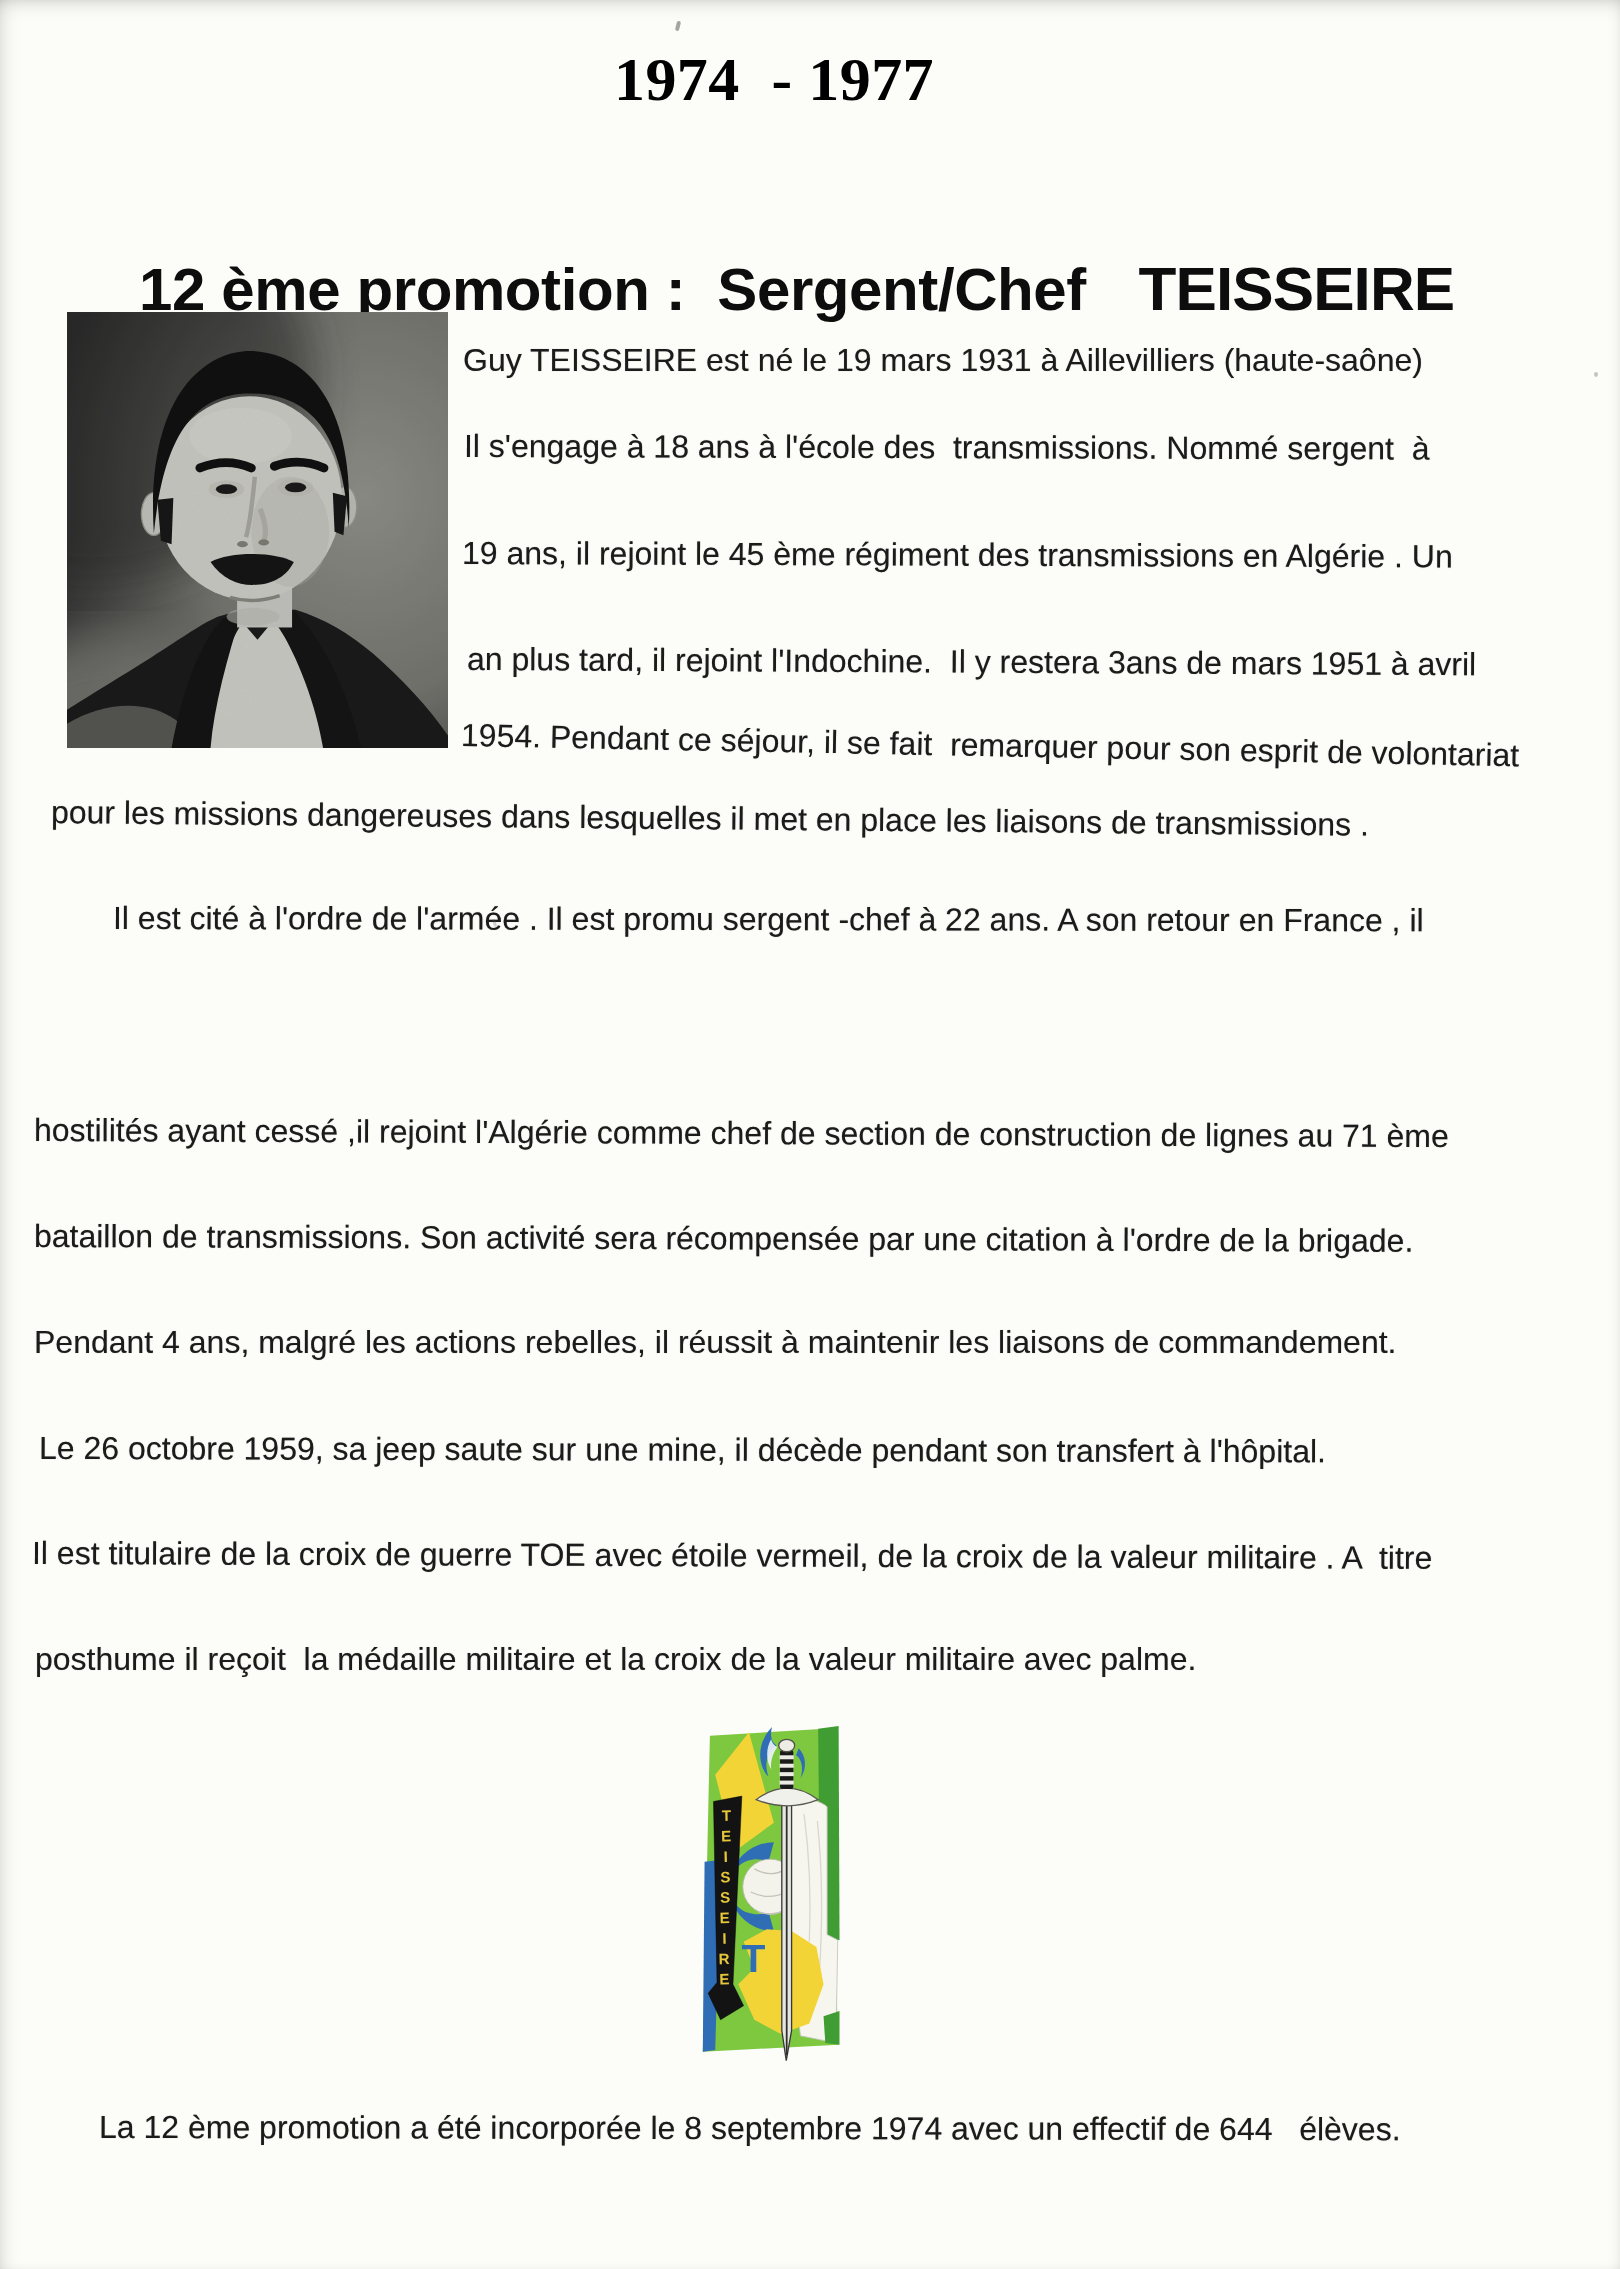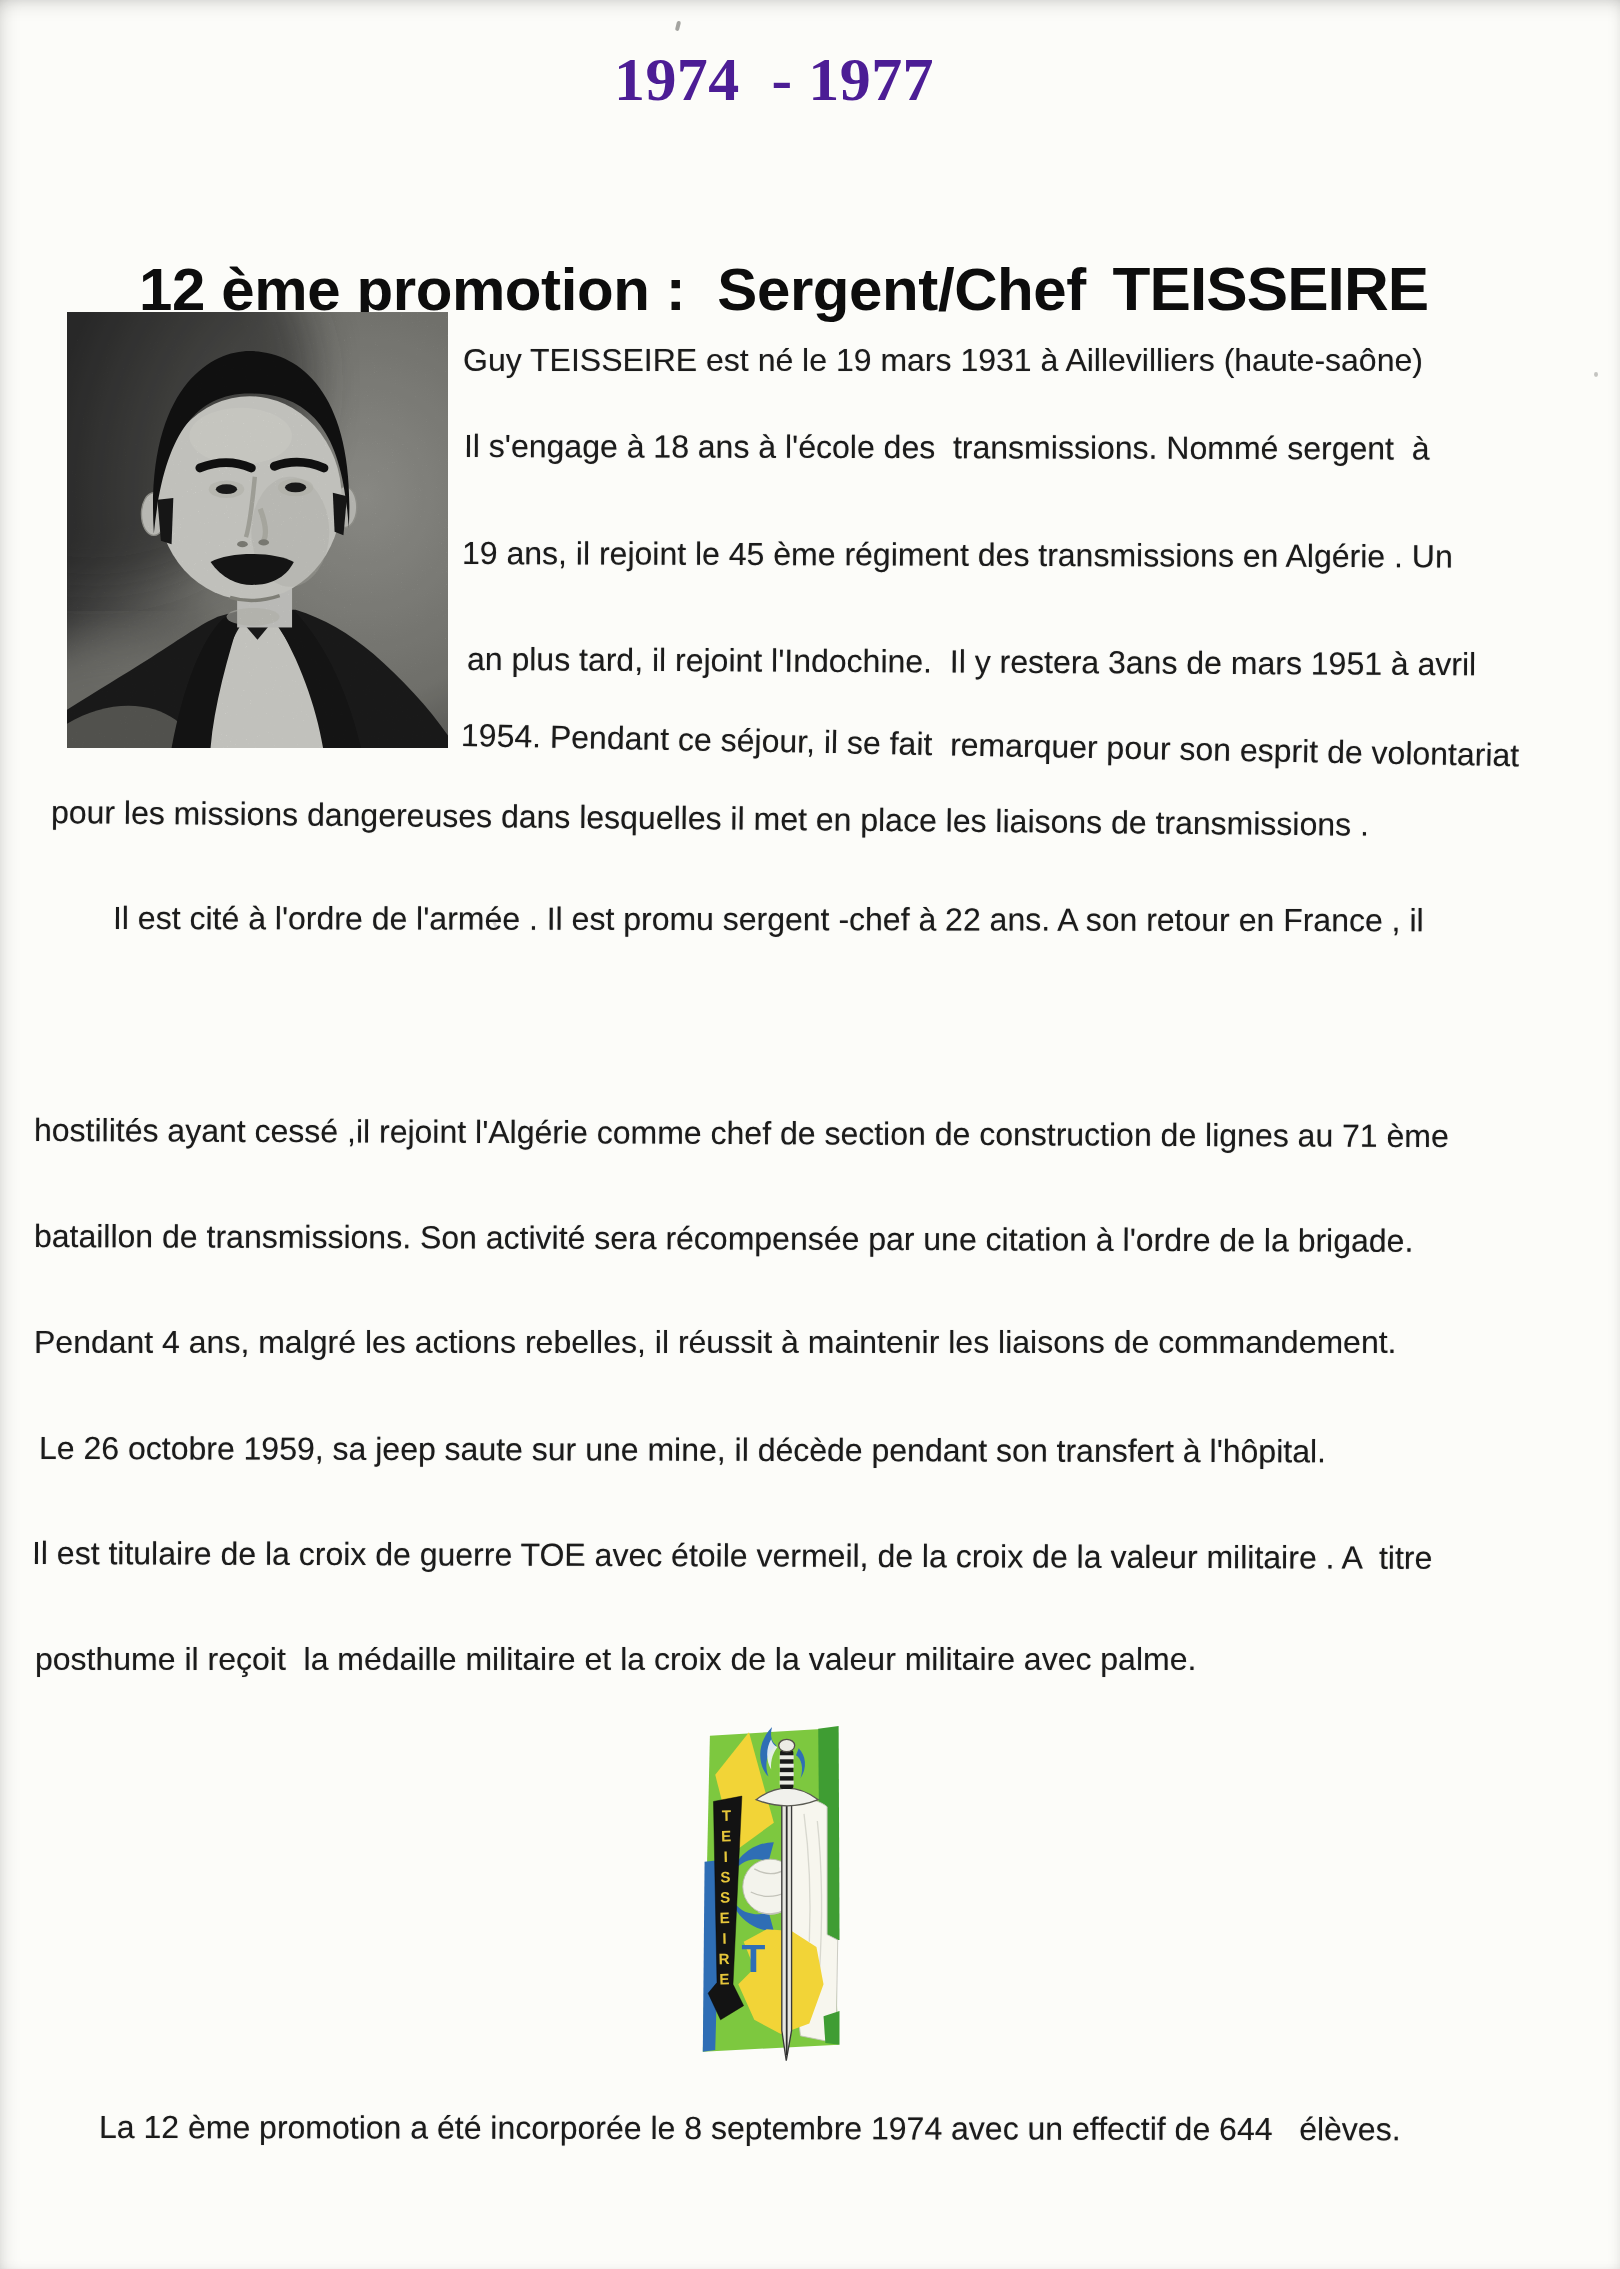--- a/index.html
+++ b/index.html
@@ -11,29 +11,29 @@
   .page::before{
     content:"";position:absolute;inset:0;pointer-events:none;z-index:9;
     box-shadow:inset 0 14px 23px -17.7px rgba(0,0,0,.28),
                inset 14px 0 23px -17.7px rgba(0,0,0,.22),
                inset -10.6px 0 17.7px -14px rgba(0,0,0,.14),
                inset 0 -8.9px 16px -14px rgba(0,0,0,.10);
   }
   .doc-title{
     position:absolute;left:614px;top:44px;
     font-family:"Liberation Serif",serif;font-weight:bold;font-size:62px;
-    color:#4c1d95;white-space:pre;letter-spacing:0.4px;
+    color:#000000;white-space:pre;letter-spacing:0.4px;
   }
   .promo{
     position:absolute;left:74px;top:184px;white-space:pre;
     font-weight:bold;font-size:60px;color:#0d0d0d;letter-spacing:-0.4px;
   }
   .promo .h-prefix{margin-right:32px;}
   .promo .h-rank{margin-right:26.6px;}
-  .promo .h-name{font-size:62px;letter-spacing:-0.9px;}
+  .promo .h-name{font-size:62px;letter-spacing:-0.9px;margin-left:26px;}
   .photo{position:absolute;left:67px;top:312px;width:381px;height:436px;}
   .photo svg{display:block;width:100%;height:100%;}
   .badge{position:absolute;left:692px;top:1718px;width:153px;height:348px;}
   .badge svg{display:block;width:100%;height:100%;}
   .bl{
     position:absolute;font-size:32px;line-height:1.25;white-space:pre;
     color:#1b1b1b;text-shadow:0 0 0.9px rgba(30,30,30,.45);
     transform-origin:left center;
   }
   .l1 {left:463px;top:340px;text-align:right;}

